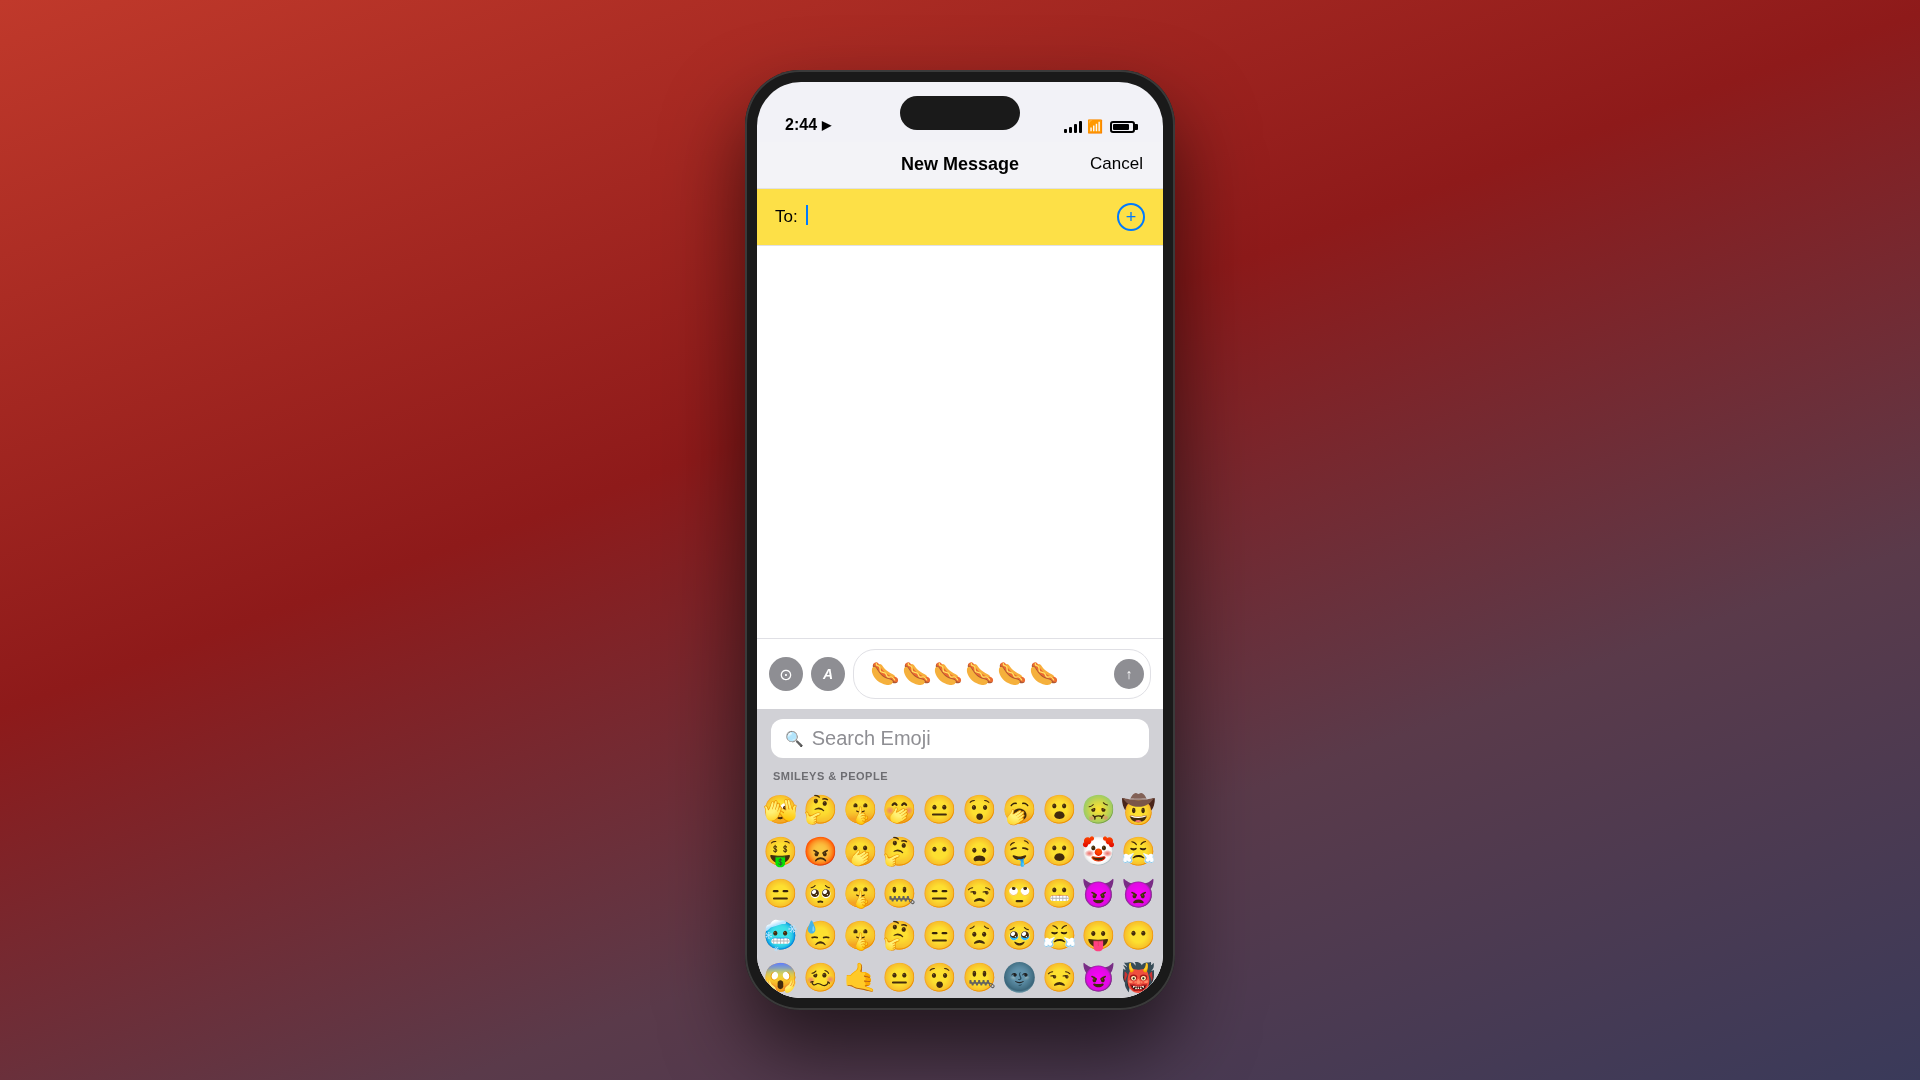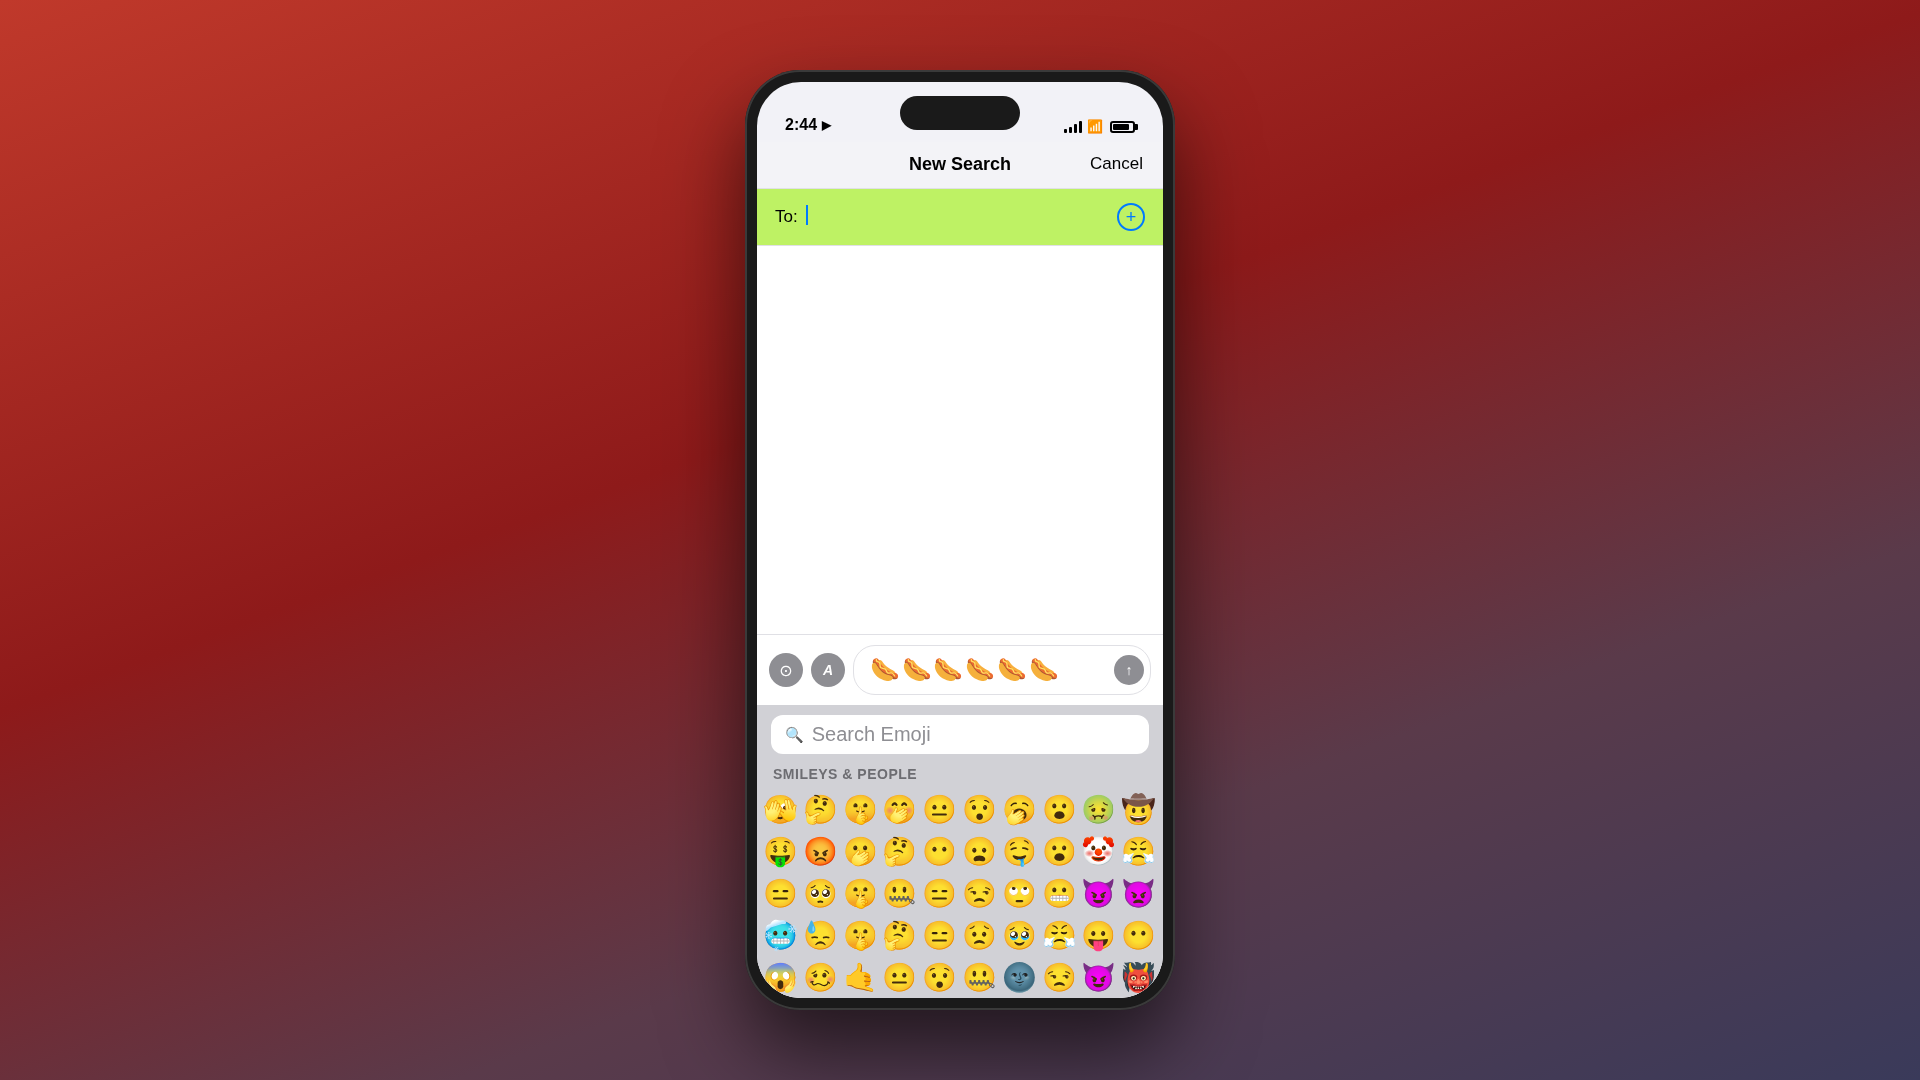--- a/index.html
+++ b/index.html
@@ -163,21 +163,21 @@
 
     .nav-cancel {
       font-size: 17px;
       color: #000000;
       font-weight: 400;
       cursor: pointer;
     }
 
     
     .to-field {
-      background: #bef264;
+      background: #fde047;
       padding: 14px 18px;
       border-bottom: 1px solid #e0e0e5;
       display: flex;
       align-items: center;
       gap: 8px;
       flex-shrink: 0;
     }
 
     .to-label {
       font-size: 17px;
@@ -317,21 +317,21 @@
       font-size: 15px;
     }
 
     .emoji-search-placeholder {
       color: #8e8e93;
       font-size: 20px;
     }
 
     .emoji-category-label {
       padding: 4px 16px 6px;
-      font-size: 14px;
+      font-size: 11px;
       color: #6d6d72;
       font-weight: 600;
       letter-spacing: 0.5px;
       text-transform: uppercase;
     }
 
     .emoji-grid {
       display: grid;
       grid-template-columns: repeat(10, 1fr);
       gap: 0;
@@ -371,21 +371,21 @@
         <div class="battery-icon">
           <div class="battery-fill"></div>
         </div>
       </div>
     </div>
 
     <div class="main-content">
 
       <div class="nav-bar">
         <div class="nav-spacer"></div>
-        <div class="nav-title">New Search</div>
+        <div class="nav-title">New Message</div>
         <div class="nav-cancel">Cancel</div>
       </div>
 
       <div class="to-field">
         <span class="to-label">To:</span>
         <div class="to-input">
           <span class="to-cursor"></span>
         </div>
         <div class="add-contact-btn">+</div>
       </div>

